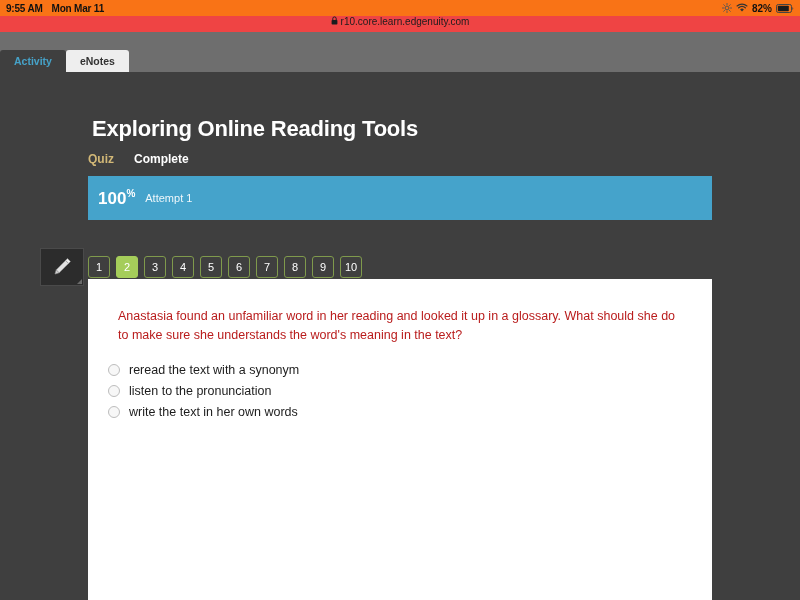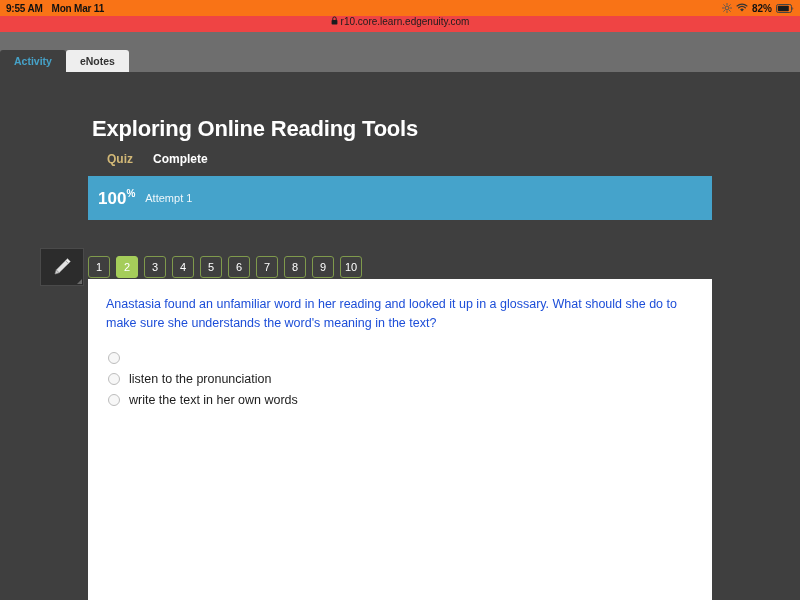--- a/index.html
+++ b/index.html
@@ -95,21 +95,20 @@
     padding-top: 40px;
     letter-spacing: -0.2px;
   }
   .meta-row {
     display: flex;
     gap: 20px;
     align-items: center;
     margin-top: 10px;
     font-size: 12px;
     font-weight: bold;
-    margin-left: 19px;
   }
   .meta-type { color: #d2b877; }
   .meta-status { color: #ffffff; }
 
   .score-bar {
     margin-top: 10px;
     height: 44px;
     background: #45a3cb;
     display: flex;
     align-items: center;
@@ -199,23 +198,23 @@
     display: flex;
     flex-direction: column;
     box-sizing: border-box;
   }
   .card-body {
     flex: 1;
     padding: 16px 18px 0 18px;
   }
   .question-text {
     font-size: 12.5px;
-    color: #1d4ed8;
+    color: #b91c1c;
     line-height: 1.55;
-    margin: 0;
+    margin: 12px;
   }
   .options {
     margin-top: 14px;
   }
   .option {
     display: flex;
     align-items: center;
     gap: 9px;
     height: 20px;
     margin-bottom: 1px;
@@ -399,20 +398,21 @@
     </div>
   </div>
 
   <div class="card">
     <div class="card-body">
       <p class="question-text">Anastasia found an unfamiliar word in her reading and looked it up in a glossary. What should she do to make sure she understands the word's meaning in the text?</p>
       <div class="options">
 
         <div class="option">
           <span class="radio"></span>
+          <span class="option-label">reread the text with a synonym</span>
         </div>
 
 
         <div class="option">
           <span class="radio"></span>
           <span class="option-label">listen to the pronunciation</span>
         </div>
 
         <div class="option">
           <span class="radio"></span>

